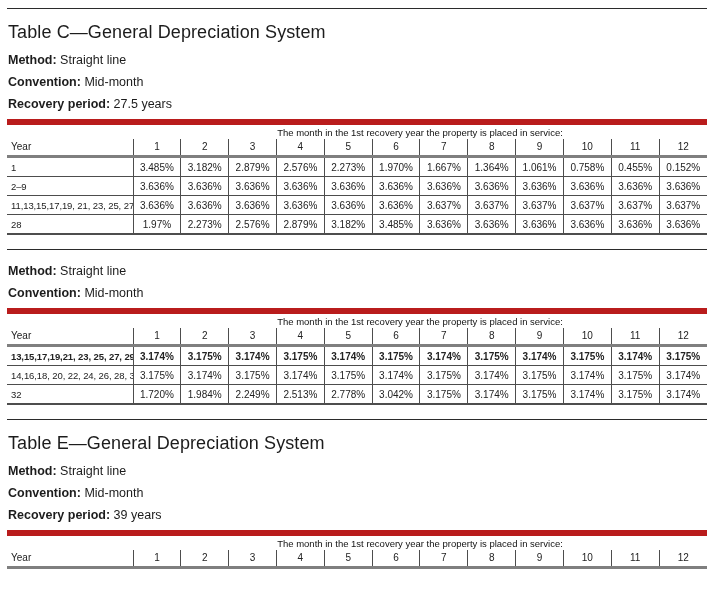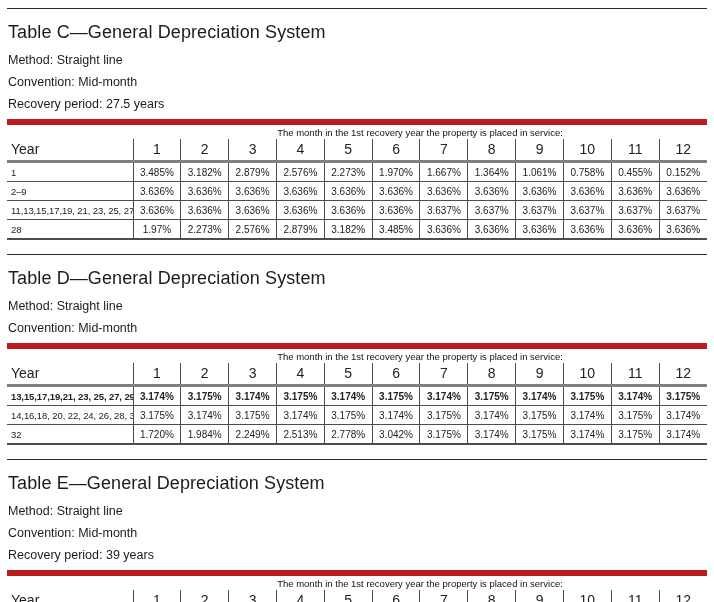--- a/index.html
+++ b/index.html
@@ -12,34 +12,34 @@
   }
   .rule {
     border: none; border-top: 1px solid #2b2b2b;
     margin: 0 0 13px 0; height: 0;
   }
   .tbl-title {
     font-size: 18px; font-weight: normal; margin: 0 0 9px 1px;
     letter-spacing: 0.1px;
   }
   .meta { font-size: 12.5px; margin: 0 0 6px 1px; line-height: 16px; }
-  .meta .lbl { font-weight: normal; }
+  .meta .lbl { font-weight: bold; }
   table.dep {
     width: 100%; border-collapse: collapse; table-layout: fixed;
     margin: 7px 0 14px 0;
     border-top: 6px solid #b91c1c;
   }
   table.dep th, table.dep td { font-weight: normal; }
   .year-col { width: 126px; }
   .month-header {
     font-size: 9.5px; font-weight: bold; text-align: center;
     padding: 2px 0 1px 0; color: #111;
   }
   .col-header-row th {
-    font-size: 14px; text-align: center; padding: 2px 1px 3px 1px;
+    font-size: 10px; text-align: center; padding: 2px 1px 3px 1px;
     border-bottom: 3px solid #7f7f7f; color: #222;
   }
   .col-header-row th.year-col {
     text-align: left; padding-left: 4px;
   }
   .col-header-row th.mcol { border-left: 1px solid #4d4d4d; }
   tbody td {
     font-size: 10px; text-align: center; padding: 4px 1px 3px 1px;
     border-bottom: 1px solid #4d4d4d; color: #222;
     white-space: nowrap; overflow: hidden;
@@ -143,21 +143,20 @@
           <td class="val">3.636%</td>
           <td class="val">3.636%</td>
           <td class="val">3.636%</td>
         </tr>
       </tbody>
   </table>
 </div>
 
 <div class="tbl-section">
   <hr class="rule">
-  <h2 class="tbl-title">Table D—General Depreciation System</h2>
   <p class="meta"><span class="lbl">Method:</span> <span>Straight line</span></p>
   <p class="meta"><span class="lbl">Convention:</span> <span>Mid-month</span></p>
   <table class="dep">
     <thead>
       <tr class="month-header-row">
         <th class="year-col"></th>
         <th class="month-header" colspan="12">The month in the 1st recovery year the property is placed in service:</th>
       </tr>
       <tr class="col-header-row">
         <th class="year-col">Year</th>

